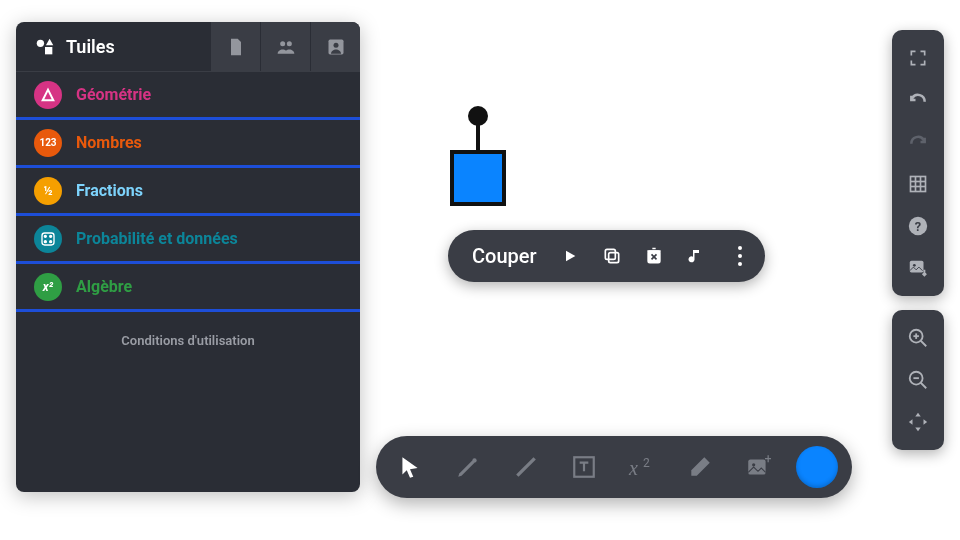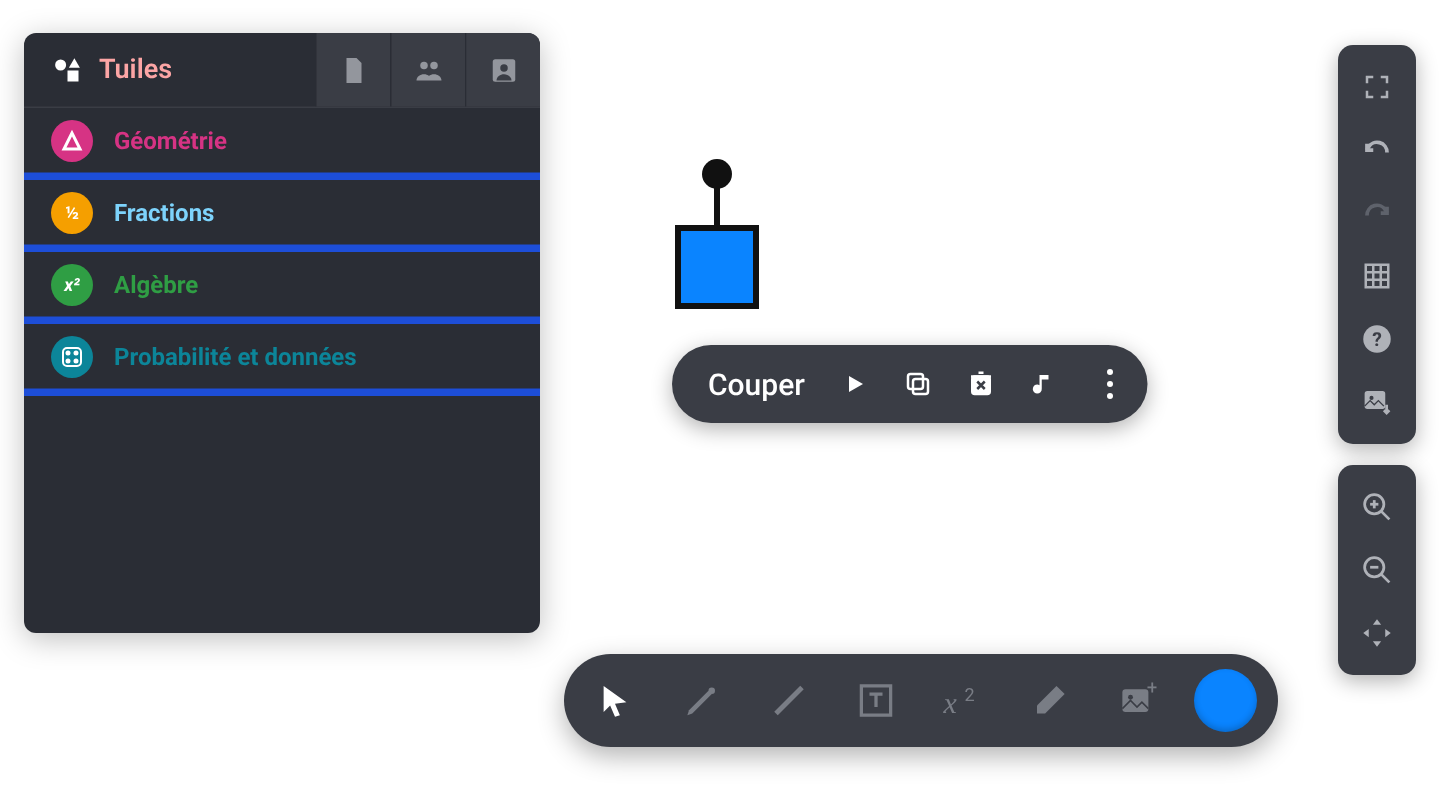--- a/index.html
+++ b/index.html
@@ -29,21 +29,21 @@
   }
   .sidebar-header .title-tab {
     display: flex;
     align-items: center;
     gap: 10px;
     padding: 0 18px;
     height: 100%;
     flex: 1;
   }
   .sidebar-header .title-tab .hicon { width: 22px; height: 22px; display:flex; align-items:center; }
-  .sidebar-header .title-tab span { color: #fca5a5; font-weight: 600; font-size: 18px; }
+  .sidebar-header .title-tab span { color: #ffffff; font-weight: 600; font-size: 18px; }
   .sidebar-header .tabs {
     display: flex;
     height: 100%;
   }
   .sidebar-header .tab {
     width: 50px;
     height: 100%;
     background: #3a3d45;
     display: flex;
     align-items: center;
@@ -52,21 +52,21 @@
     cursor: pointer;
   }
   .sidebar-header .tab:last-child { border-top-right-radius: 8px; }
   .sidebar-header .tab svg { opacity: 0.6; }
   .cat {
     display: flex;
     align-items: center;
     gap: 14px;
     height: 48px;
     padding: 0 18px;
-    border-bottom: 5px solid #1d4ed8;
+    border-bottom: 3px solid #1d4ed8;
     cursor: pointer;
   }
   .cat .badge {
     width: 28px;
     height: 28px;
     border-radius: 50%;
     display: flex;
     align-items: center;
     justify-content: center;
     font-weight: 700;
@@ -228,41 +228,46 @@
 
   <div class="cat">
     <div class="badge" style="background:#d63384">
       <svg width="16" height="16" viewBox="0 0 24 24" fill="none" stroke="#fff" stroke-width="3">
           <polygon points="12,4 4,20 20,20"></polygon>
         </svg>
     </div>
     <div class="label" style="color:#d63384">Géométrie</div>
   </div>
   <div class="cat">
+    <div class="badge" style="background:#e8590c;font-size:10px">123</div>
+    <div class="label" style="color:#e8590c">Nombres</div>
+  </div>
+  <div class="cat">
     <div class="badge" style="background:#f59f00">½</div>
     <div class="label" style="color:#7dd3fc">Fractions</div>
-  </div>
-  <div class="cat">
-    <div class="badge" style="background:#2f9e44;font-style:italic">x²</div>
-    <div class="label" style="color:#2f9e44">Algèbre</div>
   </div>
   <div class="cat">
     <div class="badge" style="background:#0c8599">
       <svg width="16" height="16" viewBox="0 0 24 24" fill="none" stroke="#fff" stroke-width="2">
           <rect x="3" y="3" width="18" height="18" rx="4"></rect>
           <circle cx="8" cy="8" r="1.5" fill="#fff"></circle>
           <circle cx="16" cy="8" r="1.5" fill="#fff"></circle>
           <circle cx="8" cy="16" r="1.5" fill="#fff"></circle>
           <circle cx="16" cy="16" r="1.5" fill="#fff"></circle>
         </svg>
     </div>
     <div class="label" style="color:#0c8599">Probabilité et données</div>
   </div>
+  <div class="cat">
+    <div class="badge" style="background:#2f9e44;font-style:italic">x²</div>
+    <div class="label" style="color:#2f9e44">Algèbre</div>
+  </div>
 
   <div class="footer">
+    <div>Conditions d'utilisation</div>
   </div>
 </div>
 
 <div class="tile-wrap">
   <div class="tile-handle"></div>
   <div class="tile-stem"></div>
   <div class="tile-square"></div>
 </div>
 
 <div class="context-pill">

